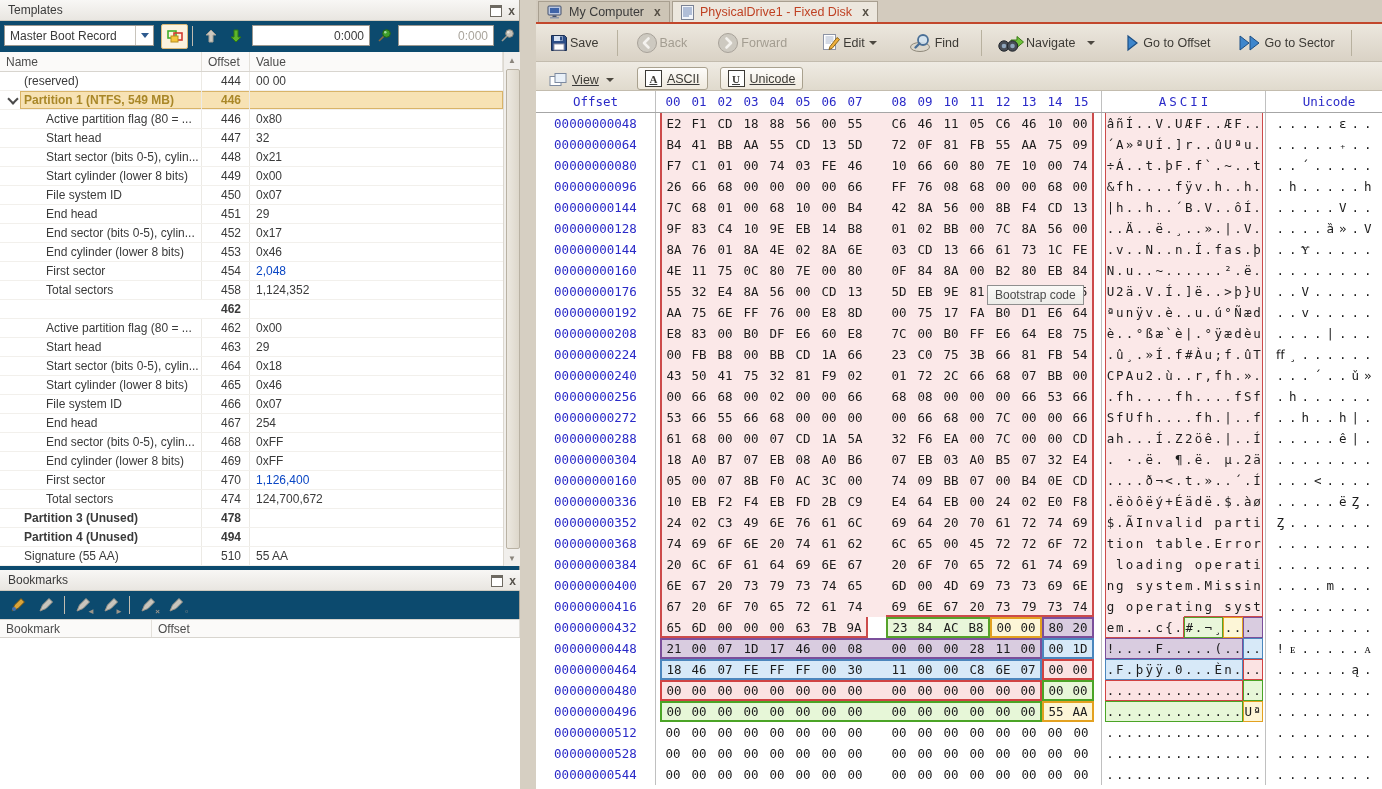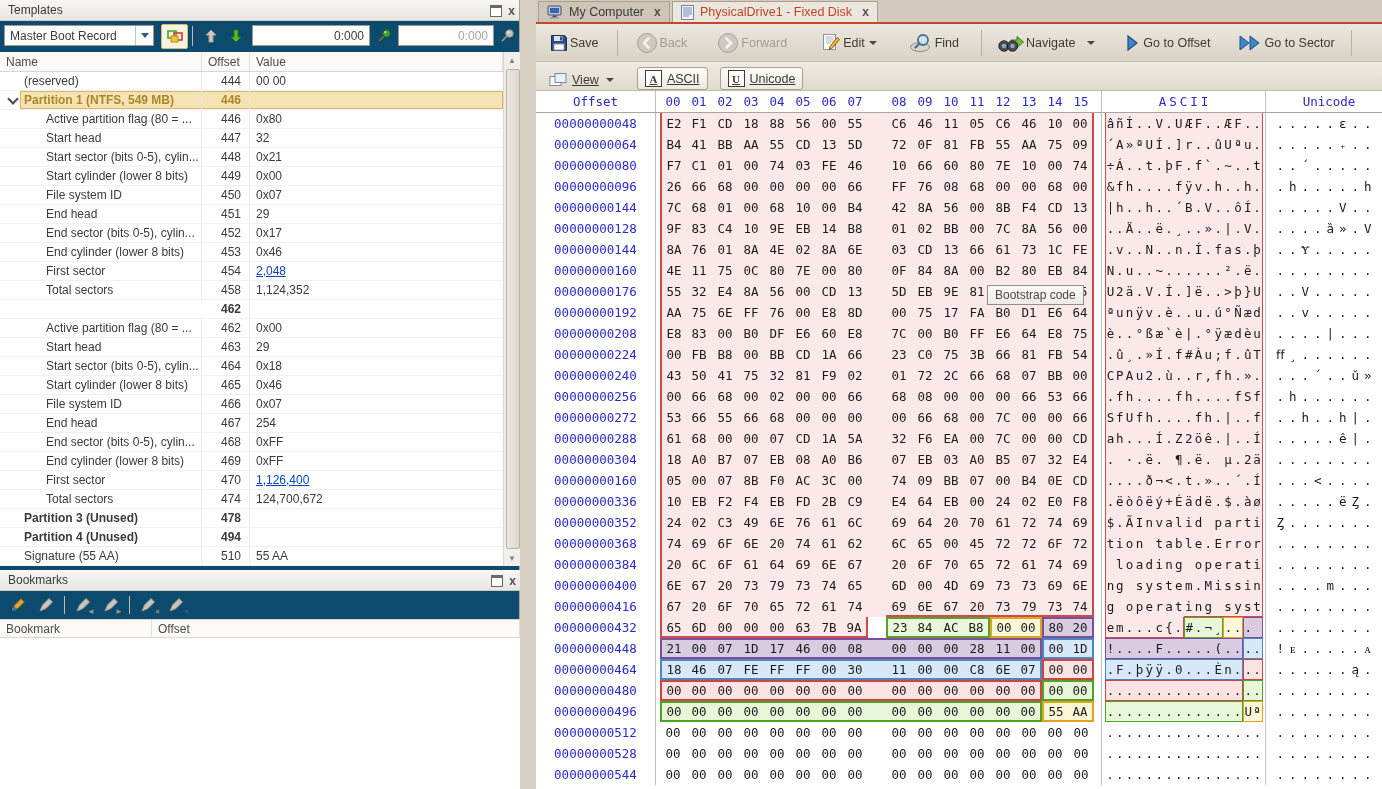--- a/index.html
+++ b/index.html
@@ -33,21 +33,21 @@
   .trow{position:relative;height:19px;display:flex;border-bottom:1px solid #f2f0ec;box-sizing:border-box;background:#fff;}
   .trow .c-name{width:202px;border-right:1px solid #eceae5;box-sizing:border-box;line-height:18px;white-space:nowrap;overflow:hidden;position:relative;z-index:1;}
   .trow .c-off{width:48px;border-right:1px solid #eceae5;box-sizing:border-box;line-height:18px;text-align:right;padding-right:8px;position:relative;z-index:1;}
   .trow .c-val{flex:1;line-height:18px;padding-left:6px;position:relative;z-index:1;}
   .trow.hdr .ntext,.trow.hdr .c-off{font-weight:bold;}
   .trow.sel::before{content:'';position:absolute;left:20px;right:0;top:0;bottom:0;background:#f7e2b4;border:1px solid #d9b469;box-sizing:border-box;}
   .trow.sel .ntext,.trow.sel .c-off{color:#a98728;font-weight:bold;}
   .chev{position:absolute;left:9px;top:5px;width:6px;height:6px;}
   .chev.down{border-right:2px solid #4a4a4a;border-bottom:2px solid #4a4a4a;transform:rotate(45deg);top:4px;}
   .chev.right{border-right:2px solid #a29d93;border-bottom:2px solid #a29d93;transform:rotate(-45deg);left:11px;}
-  .vlink{color:#0a46c4;text-decoration:underline;cursor:pointer;}
+  .vlink{color:#0a46c4;cursor:pointer;}
   
   .tscroll{position:absolute;left:503px;top:52px;width:17px;height:514px;background:#f1efec;border-left:1px solid #dcd8d0;box-sizing:border-box;}
   .sarrow{position:absolute;left:0;width:100%;height:16px;display:flex;align-items:center;justify-content:center;color:#8a857c;font-size:8px;background:#f1efec;}
   .sthumb{position:absolute;left:2px;top:17px;width:12px;height:478px;background:linear-gradient(90deg,#ece8e0,#ddd7cb);border:1px solid #b9b2a4;border-radius:2px;}
   
   .bm{position:absolute;left:0;top:570px;width:520px;height:219px;}
   .bm-toolbar{position:absolute;left:0;top:21px;width:100%;height:28px;display:flex;align-items:center;gap:8px;padding-left:8px;box-sizing:border-box;}
   .bmico{position:relative;width:20px;height:18px;display:inline-flex;align-items:center;justify-content:center;}
   .bmico .ov{position:absolute;right:-2px;bottom:-2px;font-size:8px;color:#9b958a;font-weight:bold;}
   .bm-header{position:absolute;left:0;top:49px;width:520px;height:19px;background:#fbfaf9;border-top:1px solid #d8d5cf;border-bottom:1px solid #d8d5cf;box-sizing:border-box;display:flex;}

